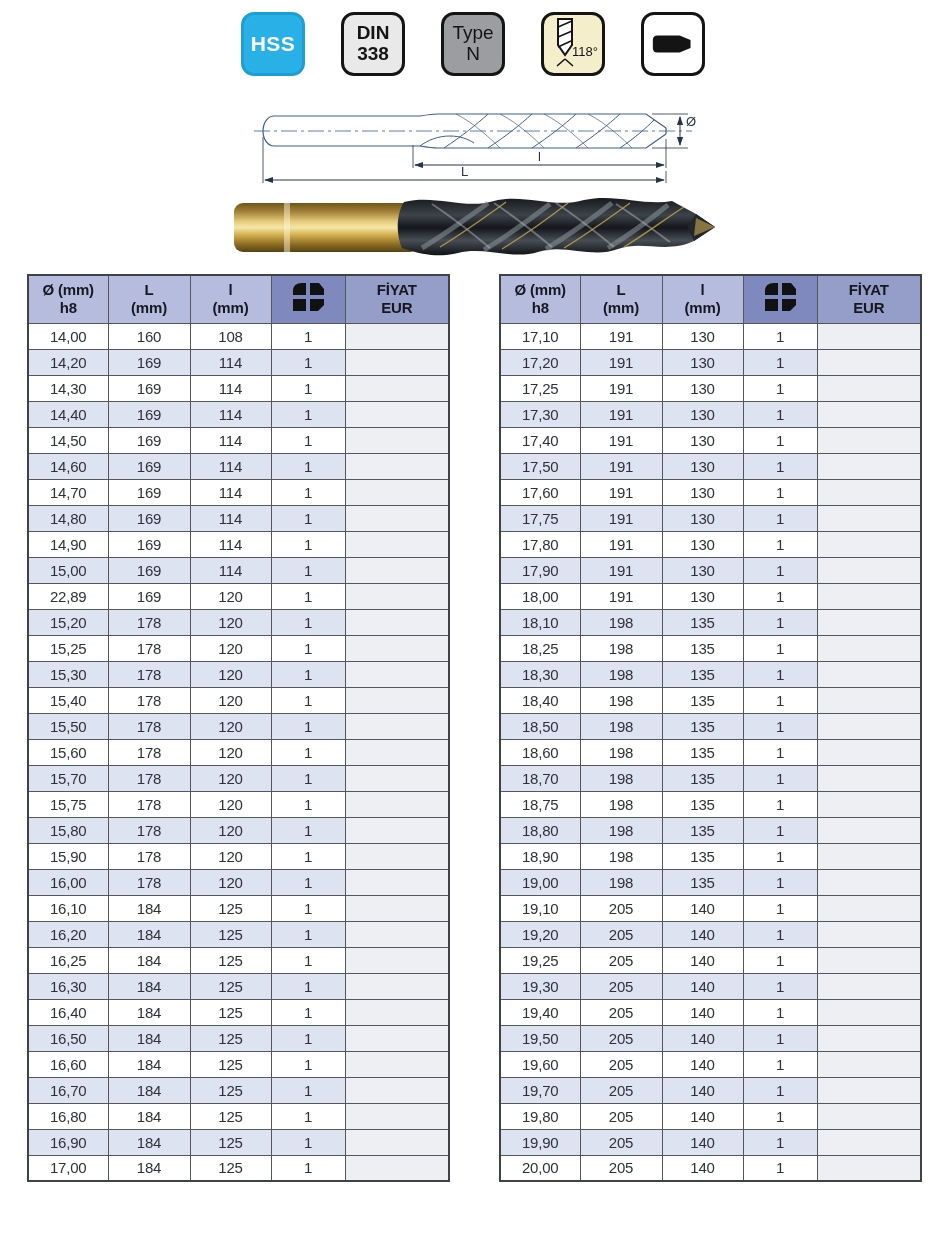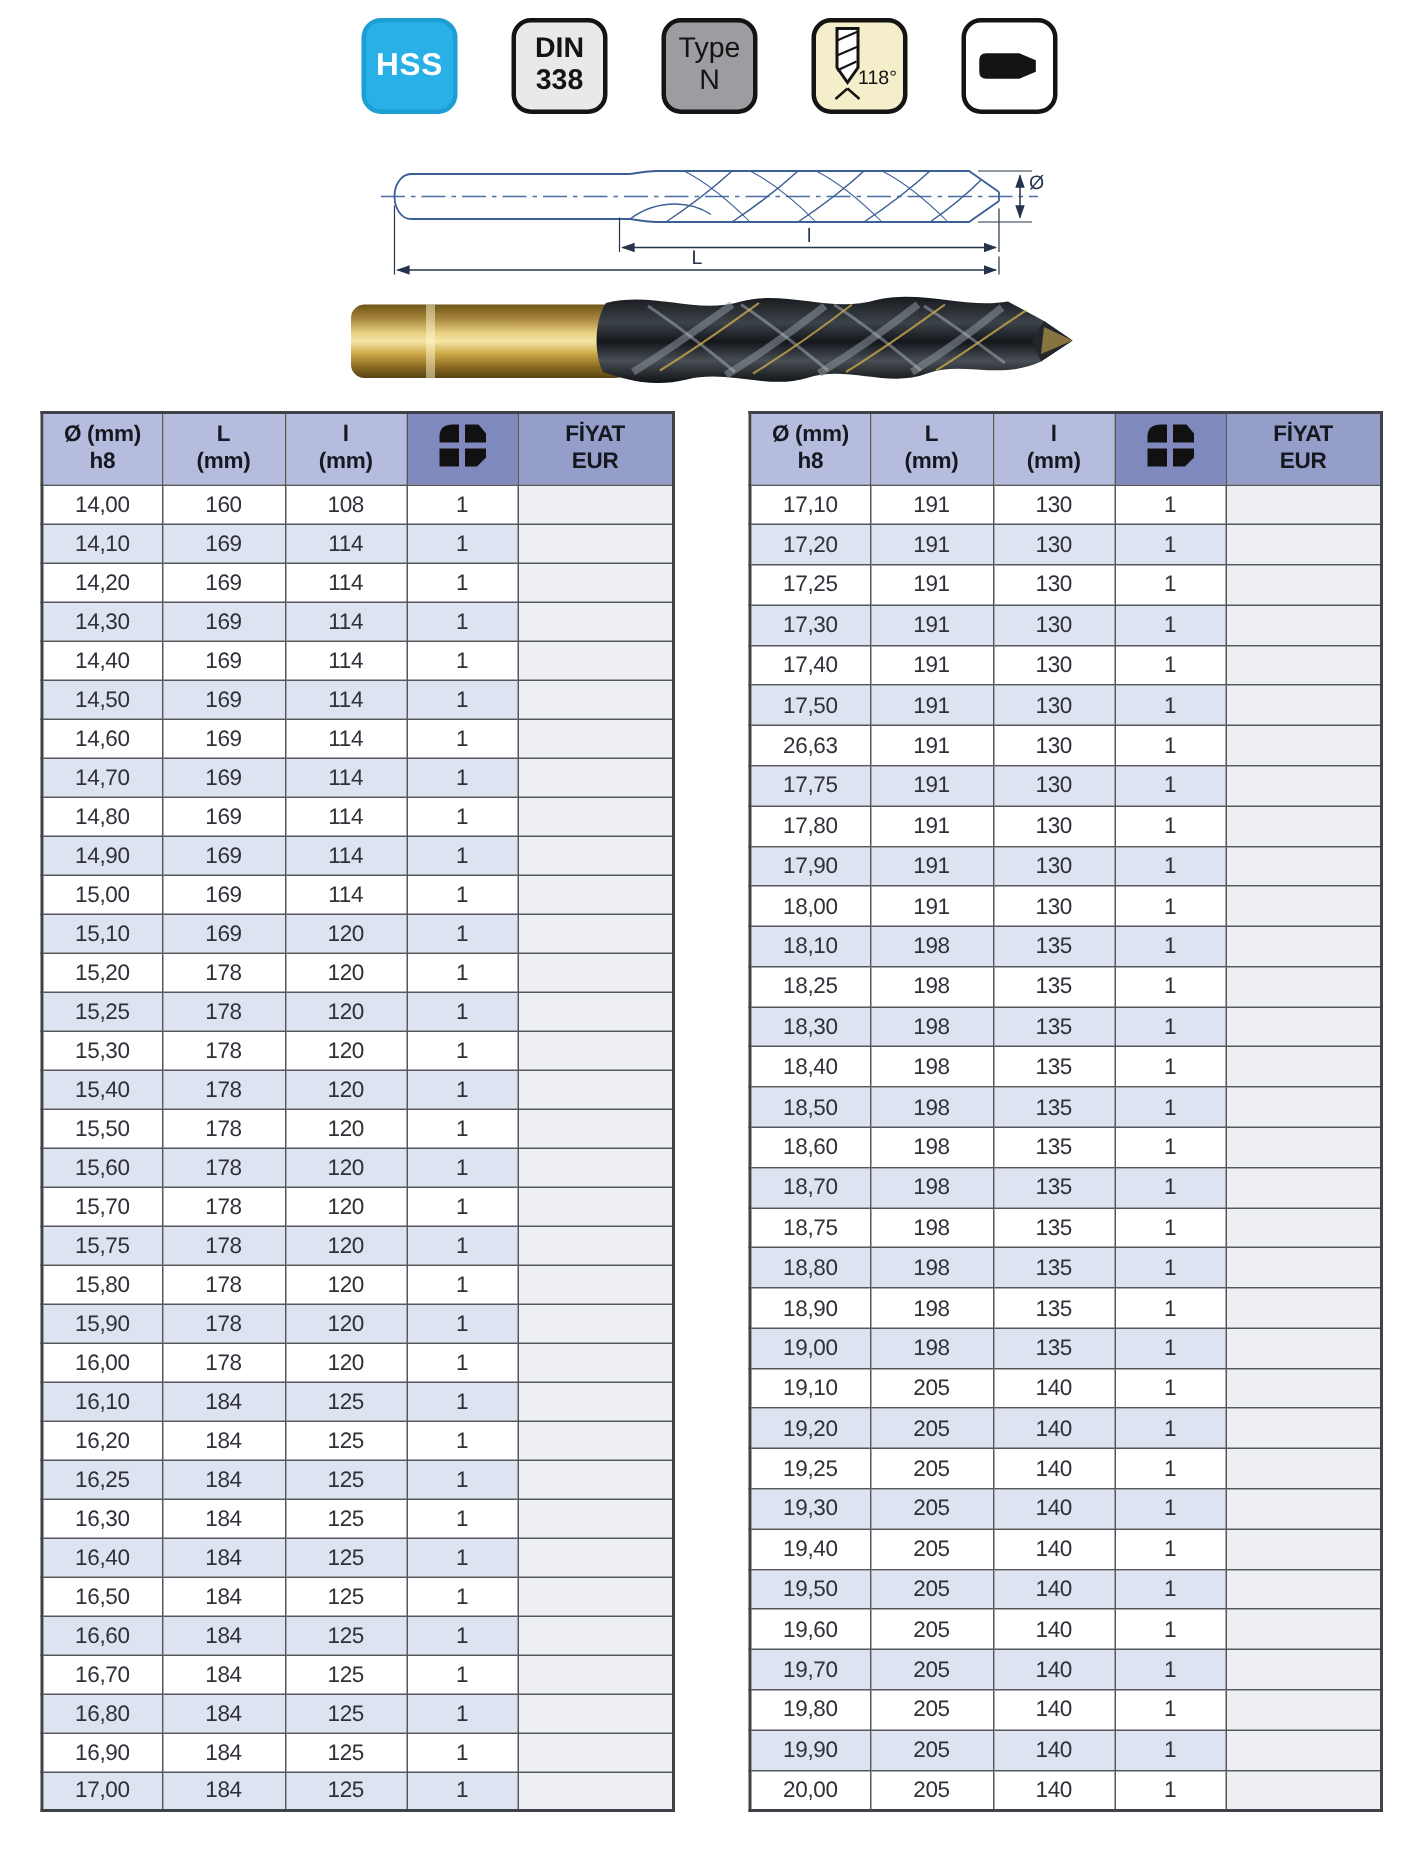--- a/index.html
+++ b/index.html
@@ -187,27 +187,20 @@
     <tbody>
 
     <tr>
         <td>14,00</td>
         <td>160</td>
         <td>108</td>
         <td>1</td>
         <td class="price"></td>
       </tr>
         <tr>
-        <td>14,10</td>
-        <td>169</td>
-        <td>114</td>
-        <td>1</td>
-        <td class="price"></td>
-      </tr>
-        <tr>
         <td>14,20</td>
         <td>169</td>
         <td>114</td>
         <td>1</td>
         <td class="price"></td>
       </tr>
         <tr>
         <td>14,30</td>
         <td>169</td>
         <td>114</td>
@@ -257,21 +250,21 @@
         <td class="price"></td>
       </tr>
         <tr>
         <td>15,00</td>
         <td>169</td>
         <td>114</td>
         <td>1</td>
         <td class="price"></td>
       </tr>
         <tr>
-        <td>15,10</td>
+        <td>22,89</td>
         <td>169</td>
         <td>120</td>
         <td>1</td>
         <td class="price"></td>
       </tr>
         <tr>
         <td>15,20</td>
         <td>178</td>
         <td>120</td>
         <td>1</td>
@@ -501,21 +494,21 @@
         <td class="price"></td>
       </tr>
         <tr>
         <td>17,50</td>
         <td>191</td>
         <td>130</td>
         <td>1</td>
         <td class="price"></td>
       </tr>
         <tr>
-        <td>26,63</td>
+        <td>17,60</td>
         <td>191</td>
         <td>130</td>
         <td>1</td>
         <td class="price"></td>
       </tr>
         <tr>
         <td>17,75</td>
         <td>191</td>
         <td>130</td>
         <td>1</td>

